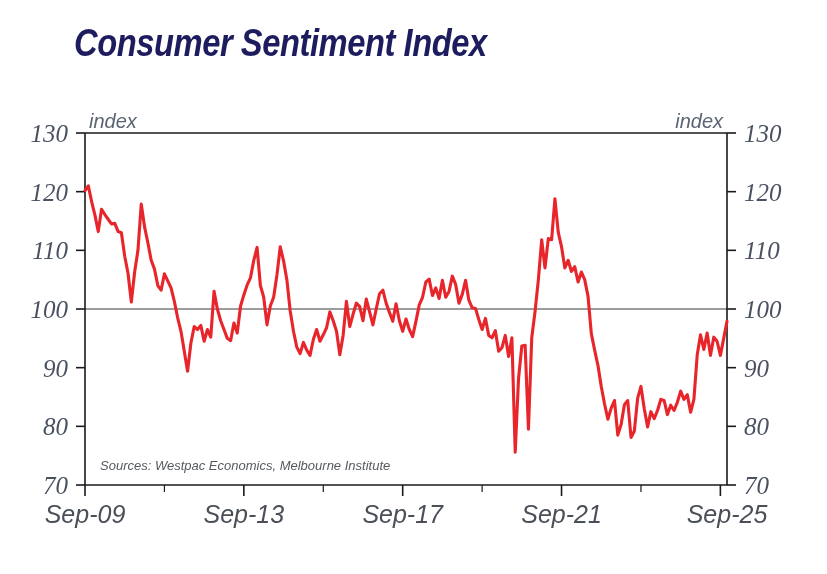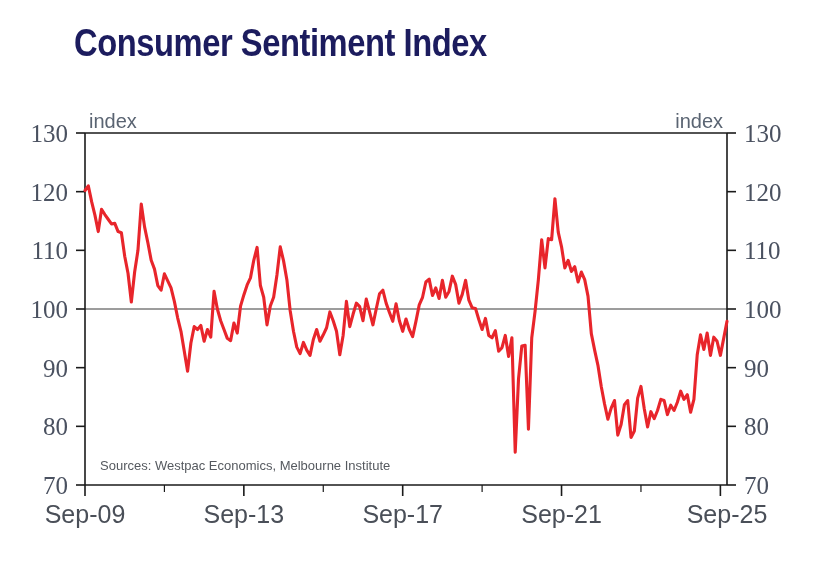--- a/index.html
+++ b/index.html
@@ -12,20 +12,21 @@
     height: 574px;
     font-family: "Liberation Sans", sans-serif;
     overflow: hidden;
     position: relative;
   }
   #page {
     position: relative;
     width: 656px;
     height: 574px;
     background: #ffffff;
+    font-style: italic;
   }
   #chart-title {
     position: absolute;
     left: 74px;
     top: 22px;
     font-family: "Liberation Sans", sans-serif;
     font-weight: bold;
     font-size: 38px;
     line-height: 42px;
     letter-spacing: -0.5px;

